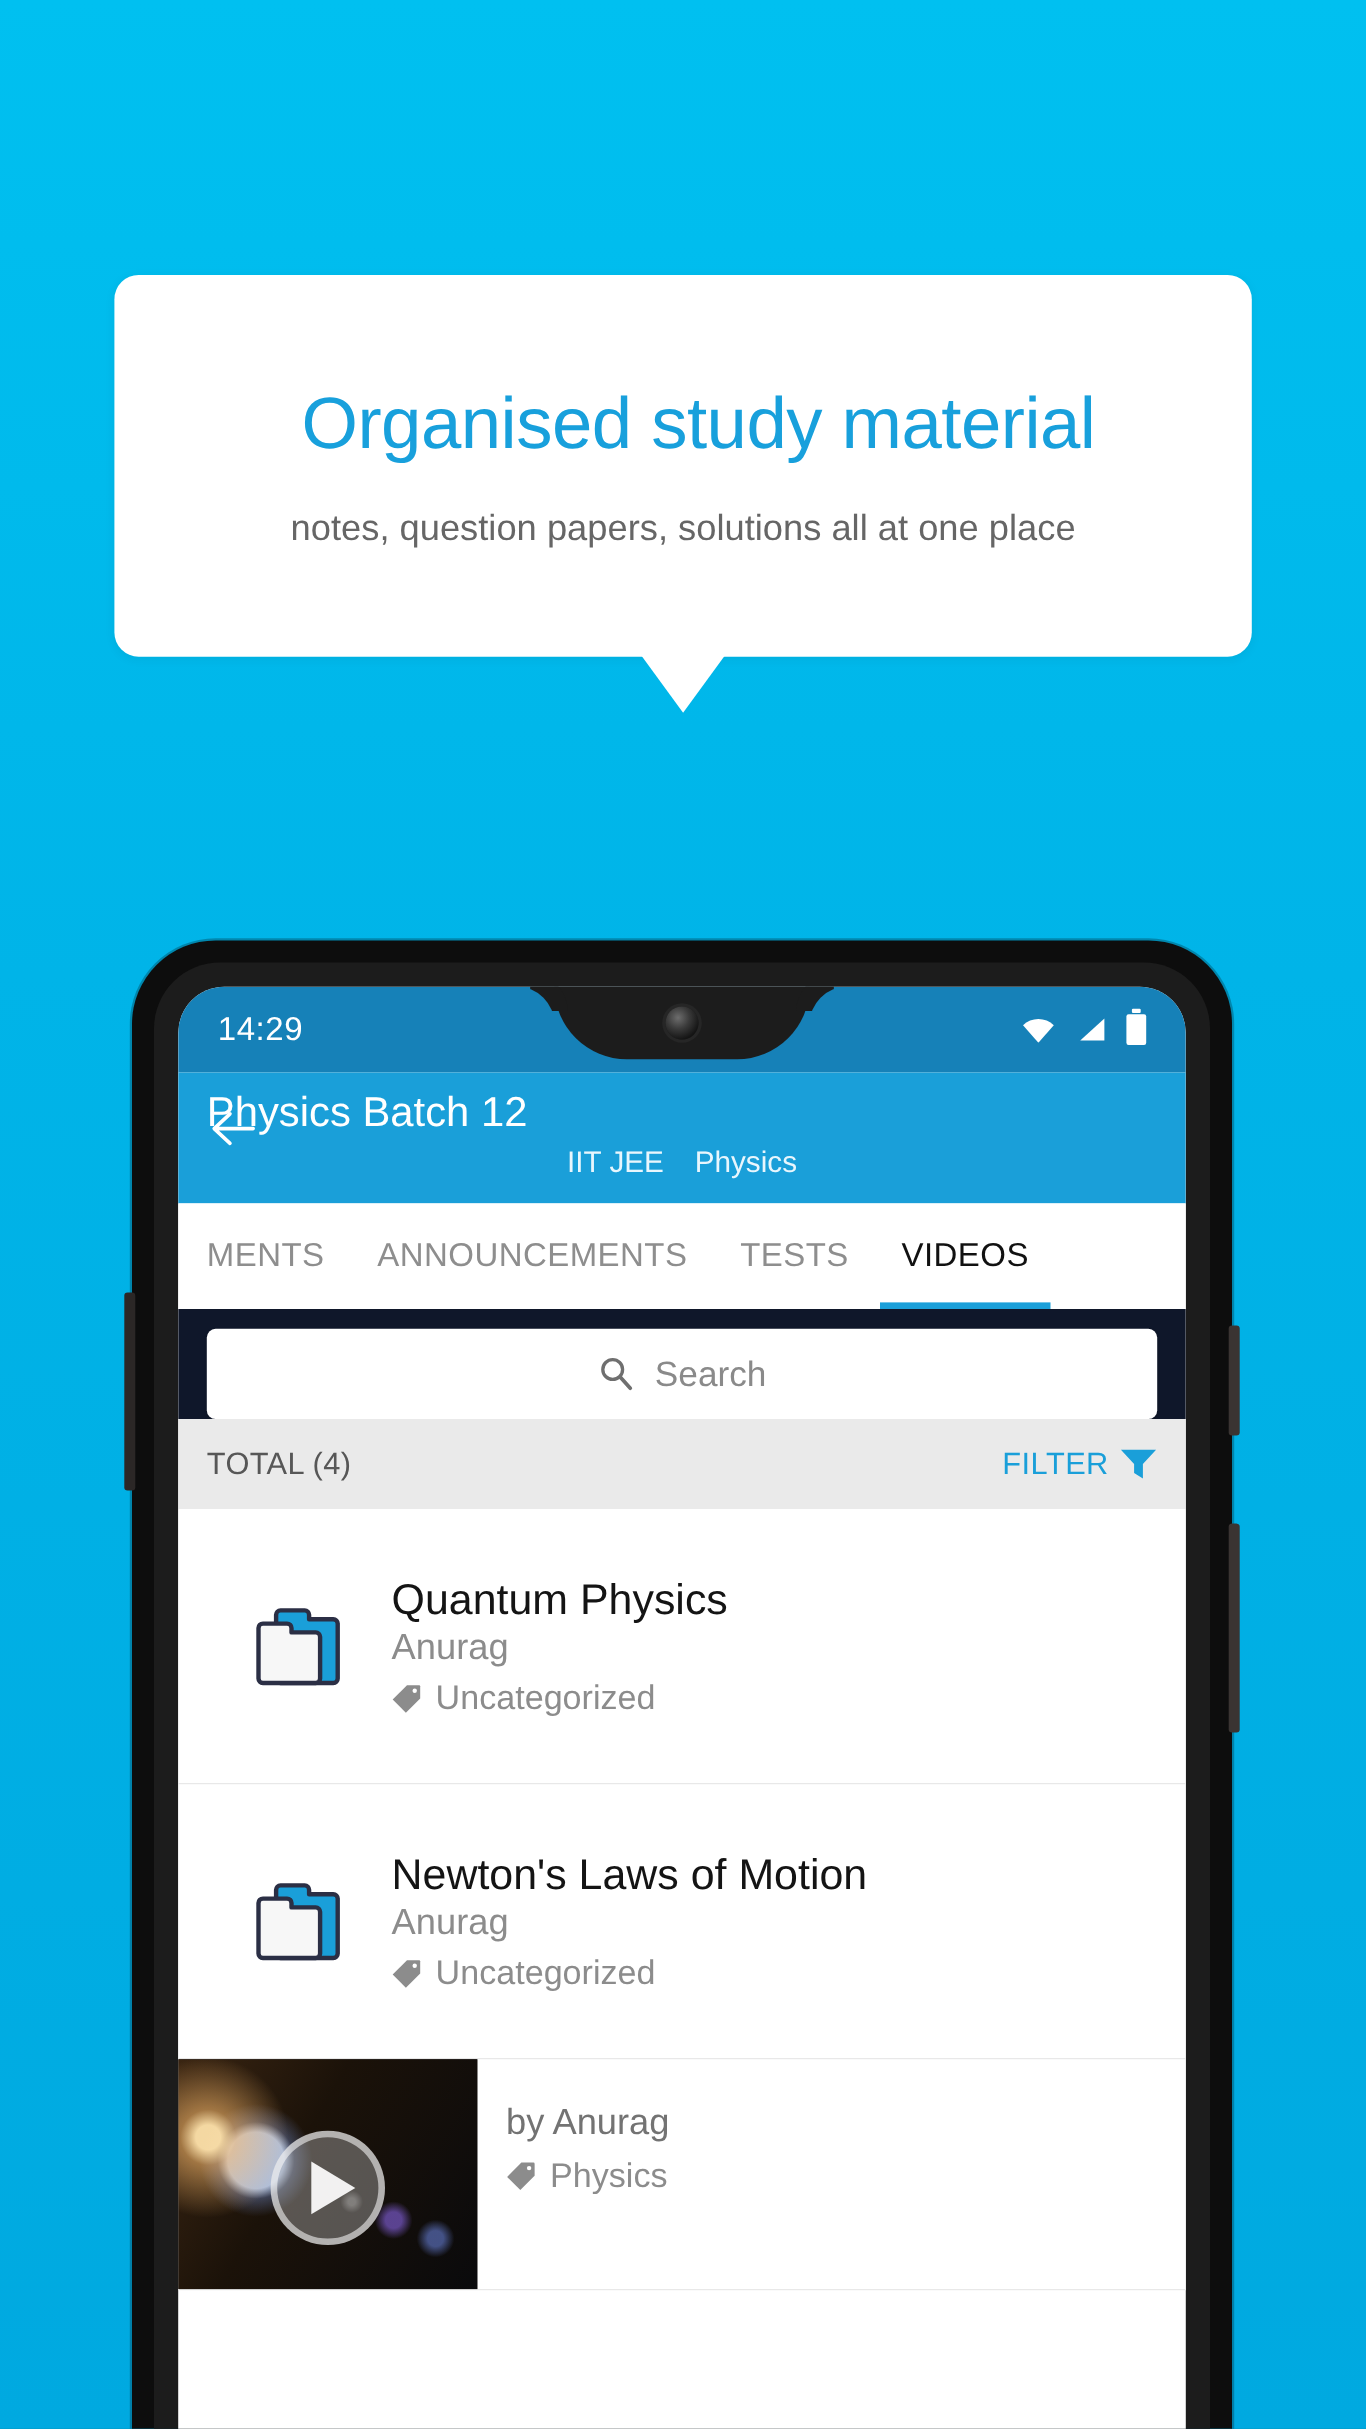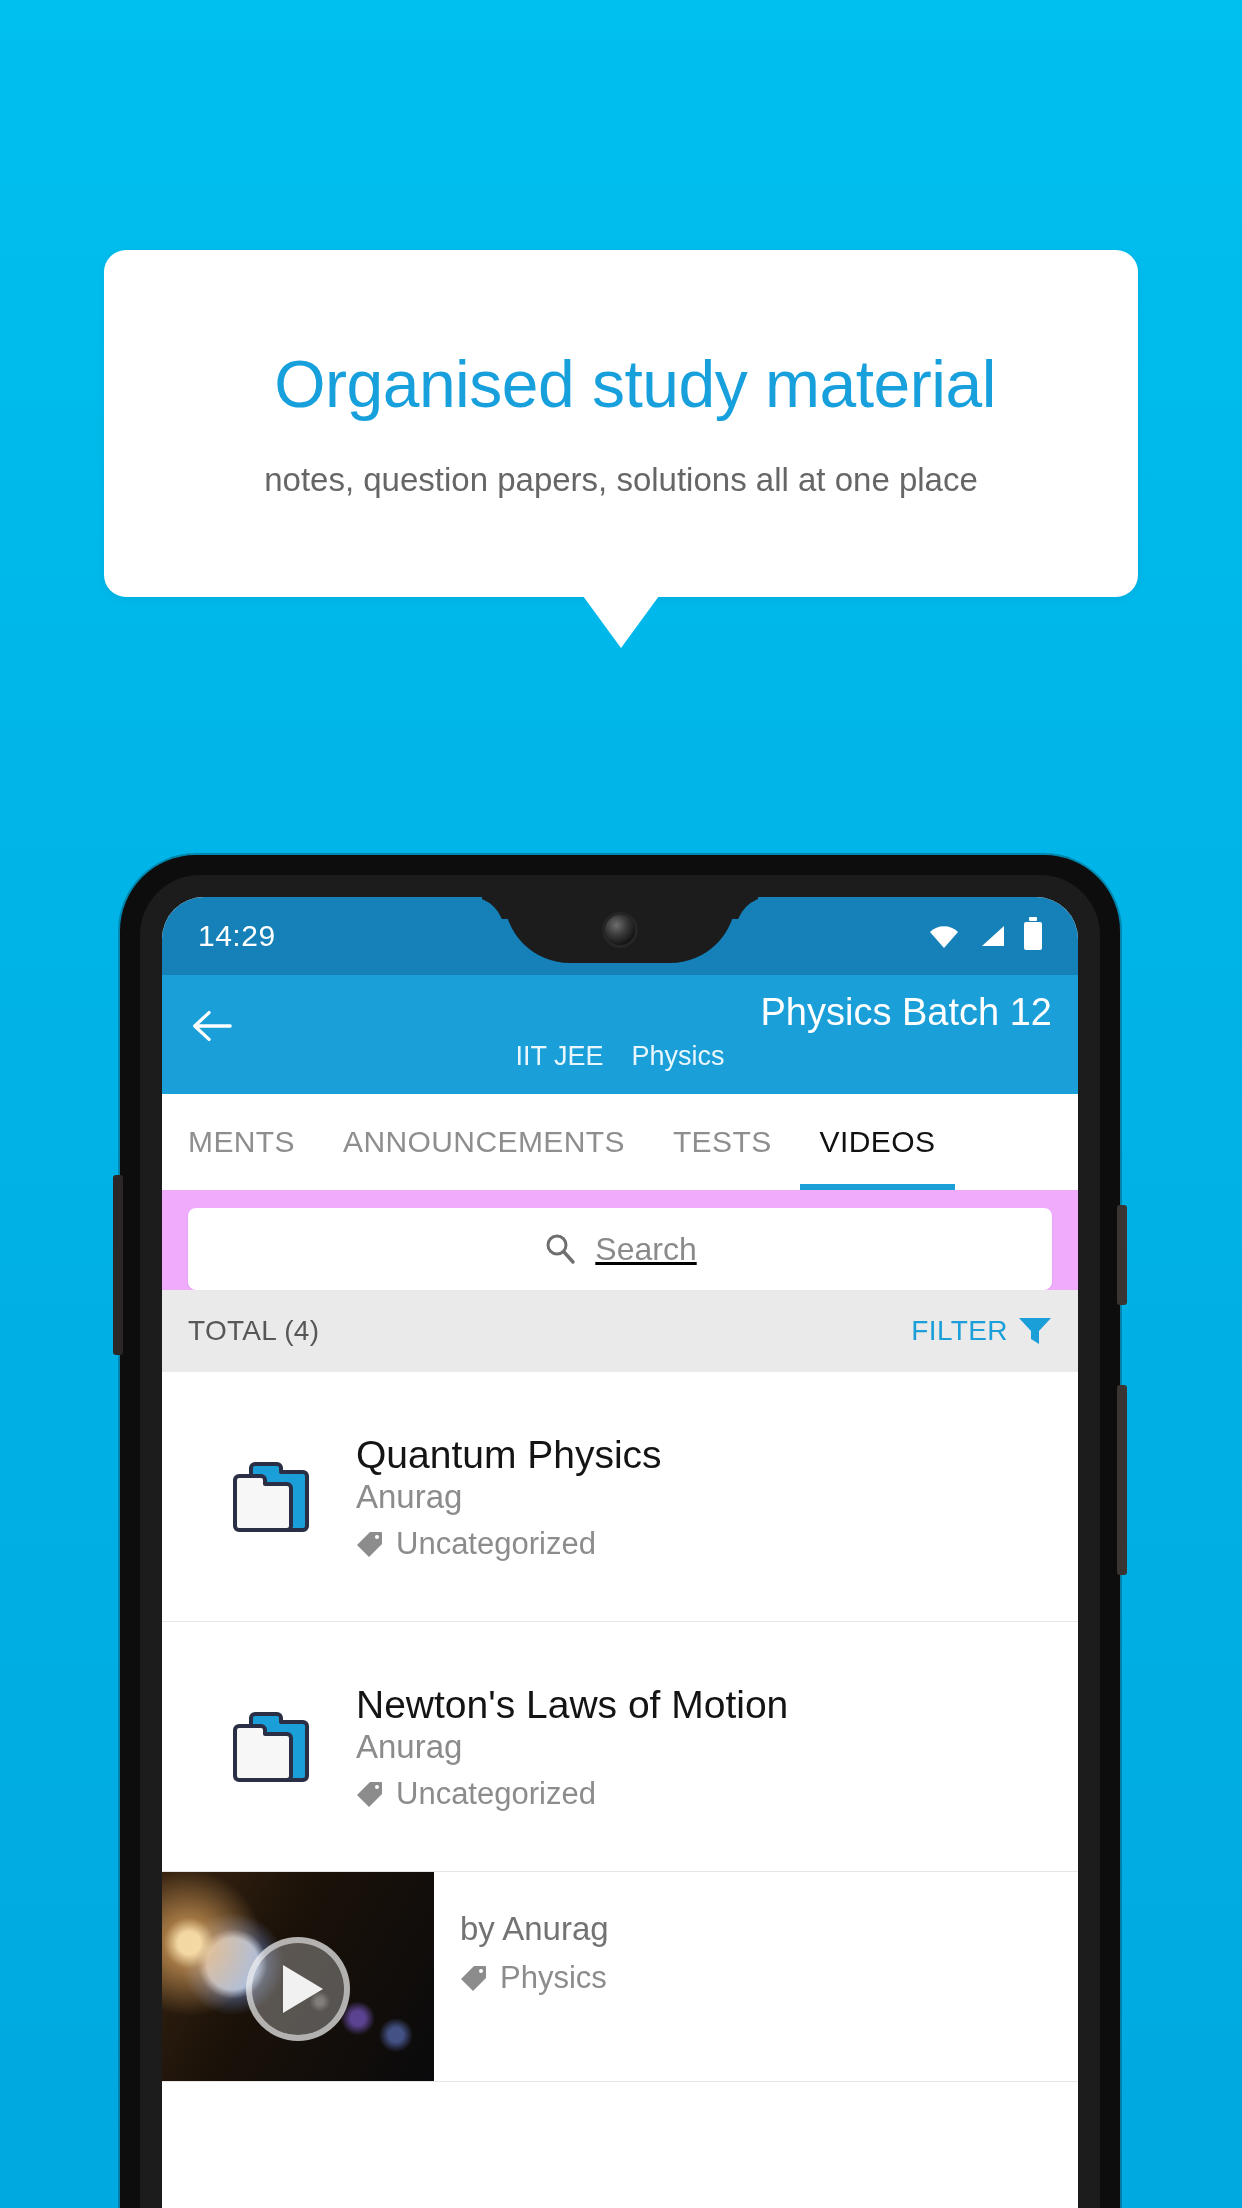--- a/index.html
+++ b/index.html
@@ -143,21 +143,21 @@
     position:relative;
     display:flex; align-items:flex-start;
   }
   .back-arrow {
     width:46px; height:46px;
     margin-top:14px;
     flex:0 0 auto;
   }
   .appbar-texts {
     flex:1 1 auto;
-    text-align:right;
+    text-align:left;
     margin-left:-46px;
   }
   .appbar-title {
     color:#ffffff;
     font-size:38px;
     font-weight:400;
     line-height:1.22;
   }
   .appbar-sub {
     color:#e8f6fd;
@@ -189,23 +189,22 @@
   .tab.active:after {
     content:"";
     position:absolute;
     left:-20px; right:-20px; bottom:0;
     height:6px;
     background:#1a9fd9;
   }
 
   
   .search-wrap {
-    background:#f0abfc;
+    background:#0f172a;
     padding:18px 26px 0 26px;
-    text-decoration:underline;
   }
   .searchbox {
     background:#ffffff;
     border-radius:8px;
     height:82px;
     display:flex; align-items:center; justify-content:center;
     gap:18px;
     box-shadow:0 1px 2px rgba(0,0,0,0.10);
   }
   .search-icon { width:34px; height:34px; }

